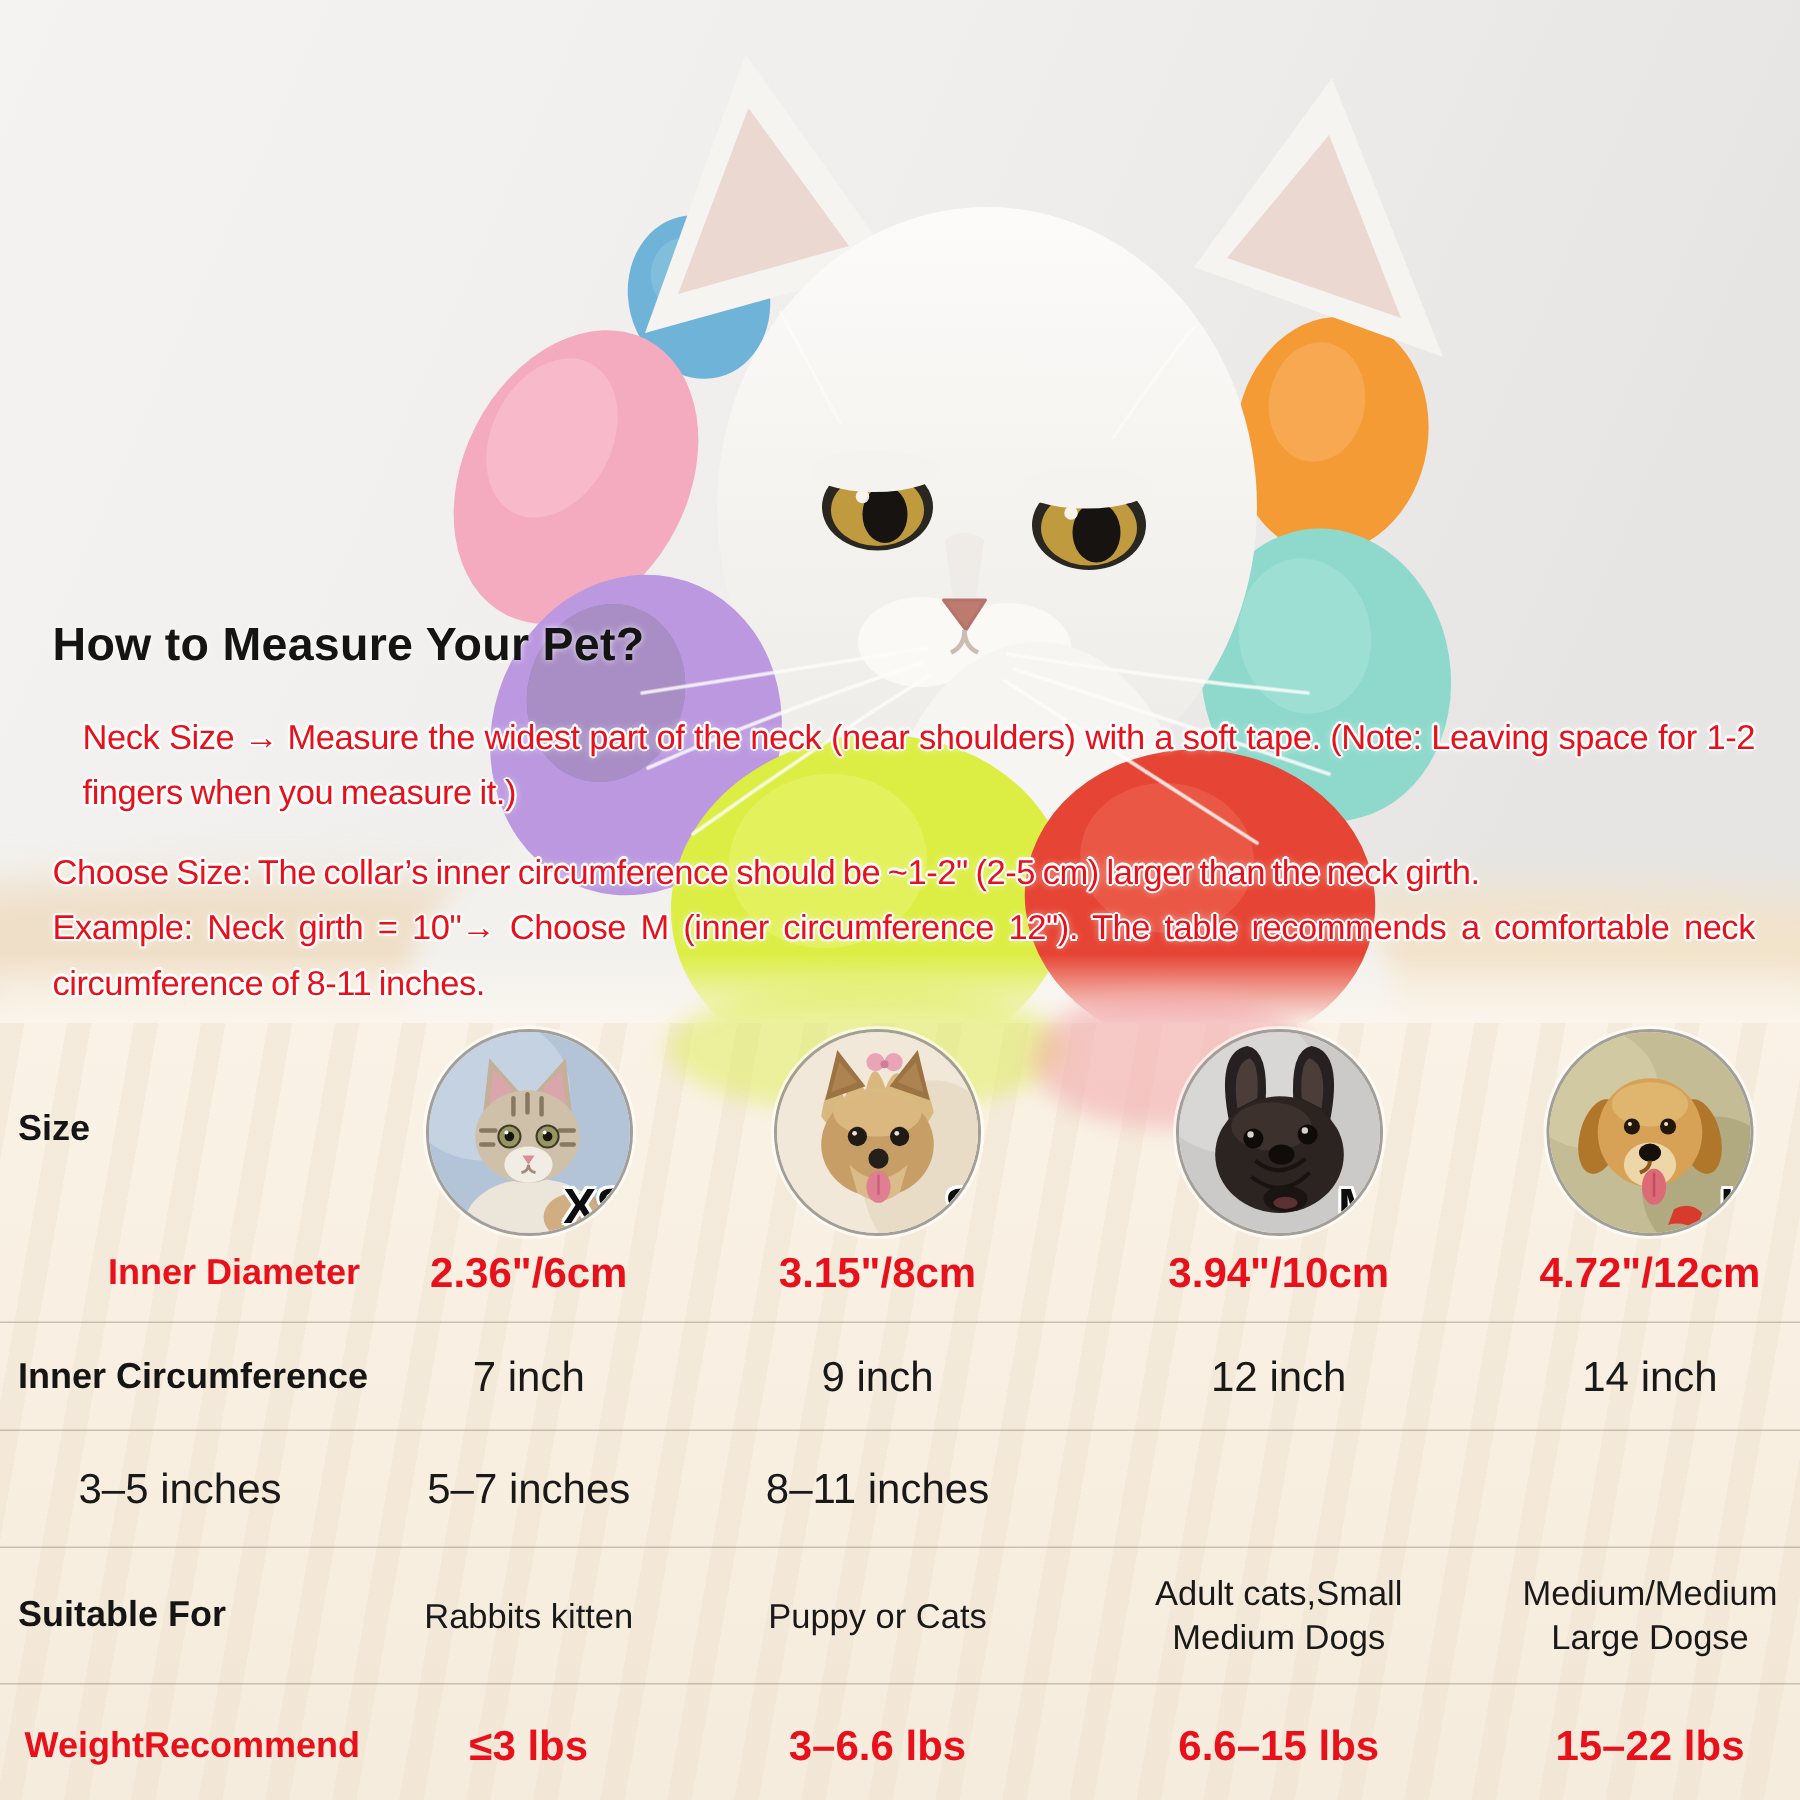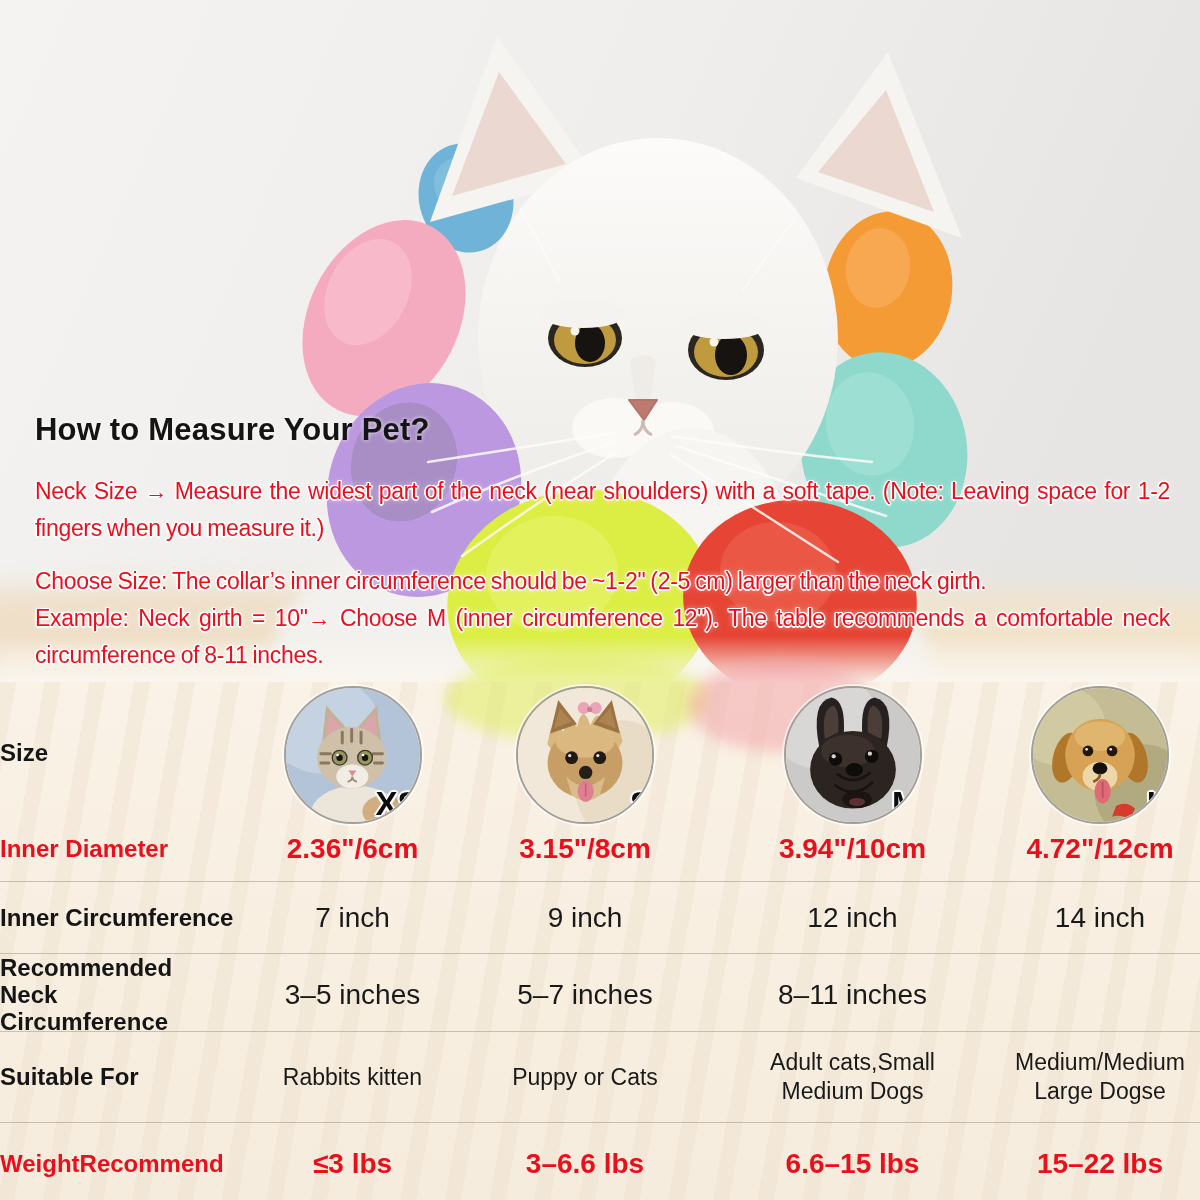--- a/index.html
+++ b/index.html
@@ -12,21 +12,21 @@
   .photo-fade{position:absolute;left:0;bottom:0;width:100%;height:46px;
               background:linear-gradient(to bottom,rgba(250,246,239,0),rgba(250,246,239,.95));}
 
   .overlay{position:absolute;left:35px;top:412px;width:1135px;}
   .heading{margin:0 0 25px 0;font-size:31px;font-weight:bold;color:#141414;letter-spacing:.2px;
            text-shadow:0 0 4px rgba(255,255,255,.8);}
   .redtext{margin:0;color:#e8101b;font-size:23px;line-height:37px;text-align:justify;
            letter-spacing:-.3px;word-spacing:-1px;
            text-shadow:1.5px 0 0 #fff,-1.5px 0 0 #fff,0 1.5px 0 #fff,0 -1.5px 0 #fff,
                        1px 1px 0 #fff,-1px -1px 0 #fff,1px -1px 0 #fff,-1px 1px 0 #fff,0 0 6px #fff;}
-  .p1{margin-bottom:16px;}
+  .p1{margin-bottom:16px;margin-left:20px;}
   .redtext b{font-weight:normal;}
 
   
   .tbl{position:absolute;left:0;top:682px;width:1200px;height:518px;
        background:
          repeating-linear-gradient(100deg,rgba(233,219,198,.30) 0 16px,rgba(252,246,236,0) 16px 44px),
          linear-gradient(to bottom,#faf2e6,#f6ecdd);}
   .ghost{position:absolute;border-radius:50%;filter:blur(7px);z-index:0;}
   .ghost-yellow{left:445px;top:-26px;width:265px;height:86px;background:rgba(222,238,82,.50);}
   .ghost-pink{left:688px;top:-22px;width:185px;height:92px;background:rgba(243,166,172,.55);}
@@ -34,23 +34,23 @@
   .row{position:relative;z-index:1;display:grid;
        grid-template-columns:240px 225px 240px 295px 200px;align-items:center;}
   .r-size{height:140px;}
   .r-diam{height:59px;padding-bottom:6px;box-sizing:border-box;}
   .r-circ{height:71px;}
   .r-neck{height:77px;}
   .r-suit{height:90px;}
   .r-weight{height:81px;}
   .r-circ,.r-neck,.r-suit,.r-weight{border-top:1px solid rgba(125,113,100,.38);}
 
-  .label{font-size:24px;font-weight:bold;color:#151515;white-space:nowrap;}
+  .label{padding-left:12px;font-size:24px;font-weight:bold;color:#151515;white-space:nowrap;}
   .label.wrap{white-space:normal;line-height:27px;max-width:232px;}
-  .label.red{color:#e8101b;}
+  .label.red{color:#e8101b;text-align:right;}
   .val{text-align:center;font-size:28px;color:#191919;white-space:nowrap;}
   .val.red{color:#e8101b;font-weight:bold;}
   .val.small{font-size:23px;line-height:29px;white-space:normal;}
   .val.small .narrow{display:inline-block;max-width:200px;}
 
   .circ-wrap{display:flex;justify-content:center;}
   .pet-circle{position:relative;width:134px;height:134px;border-radius:50%;overflow:hidden;
               border:2px solid #a29e98;box-shadow:0 0 0 2px rgba(255,255,255,.65);margin-top:4px;}
   .pet-circle svg{display:block;width:100%;height:100%;}
   .size-letter{position:absolute;left:0;right:0;bottom:2px;text-align:right;
@@ -295,21 +295,20 @@
 
     <div class="row r-circ">
       <div class="label">Inner Circumference</div>
       <div class="val">7 inch</div>
       <div class="val">9 inch</div>
       <div class="val">12 inch</div>
       <div class="val">14 inch</div>
     </div>
 
     <div class="row r-neck">
-      <div class="label wrap">Recommended Neck Circumference</div>
       <div class="val">3–5 inches</div>
       <div class="val">5–7 inches</div>
       <div class="val">8–11 inches</div>
     </div>
 
     <div class="row r-suit">
       <div class="label">Suitable For</div>
       <div class="val small"><span class="narrow">Rabbits kitten</span></div>
       <div class="val small"><span class="narrow">Puppy or Cats</span></div>
       <div class="val small"><span class="narrow">Adult cats,Small Medium Dogs</span></div>

